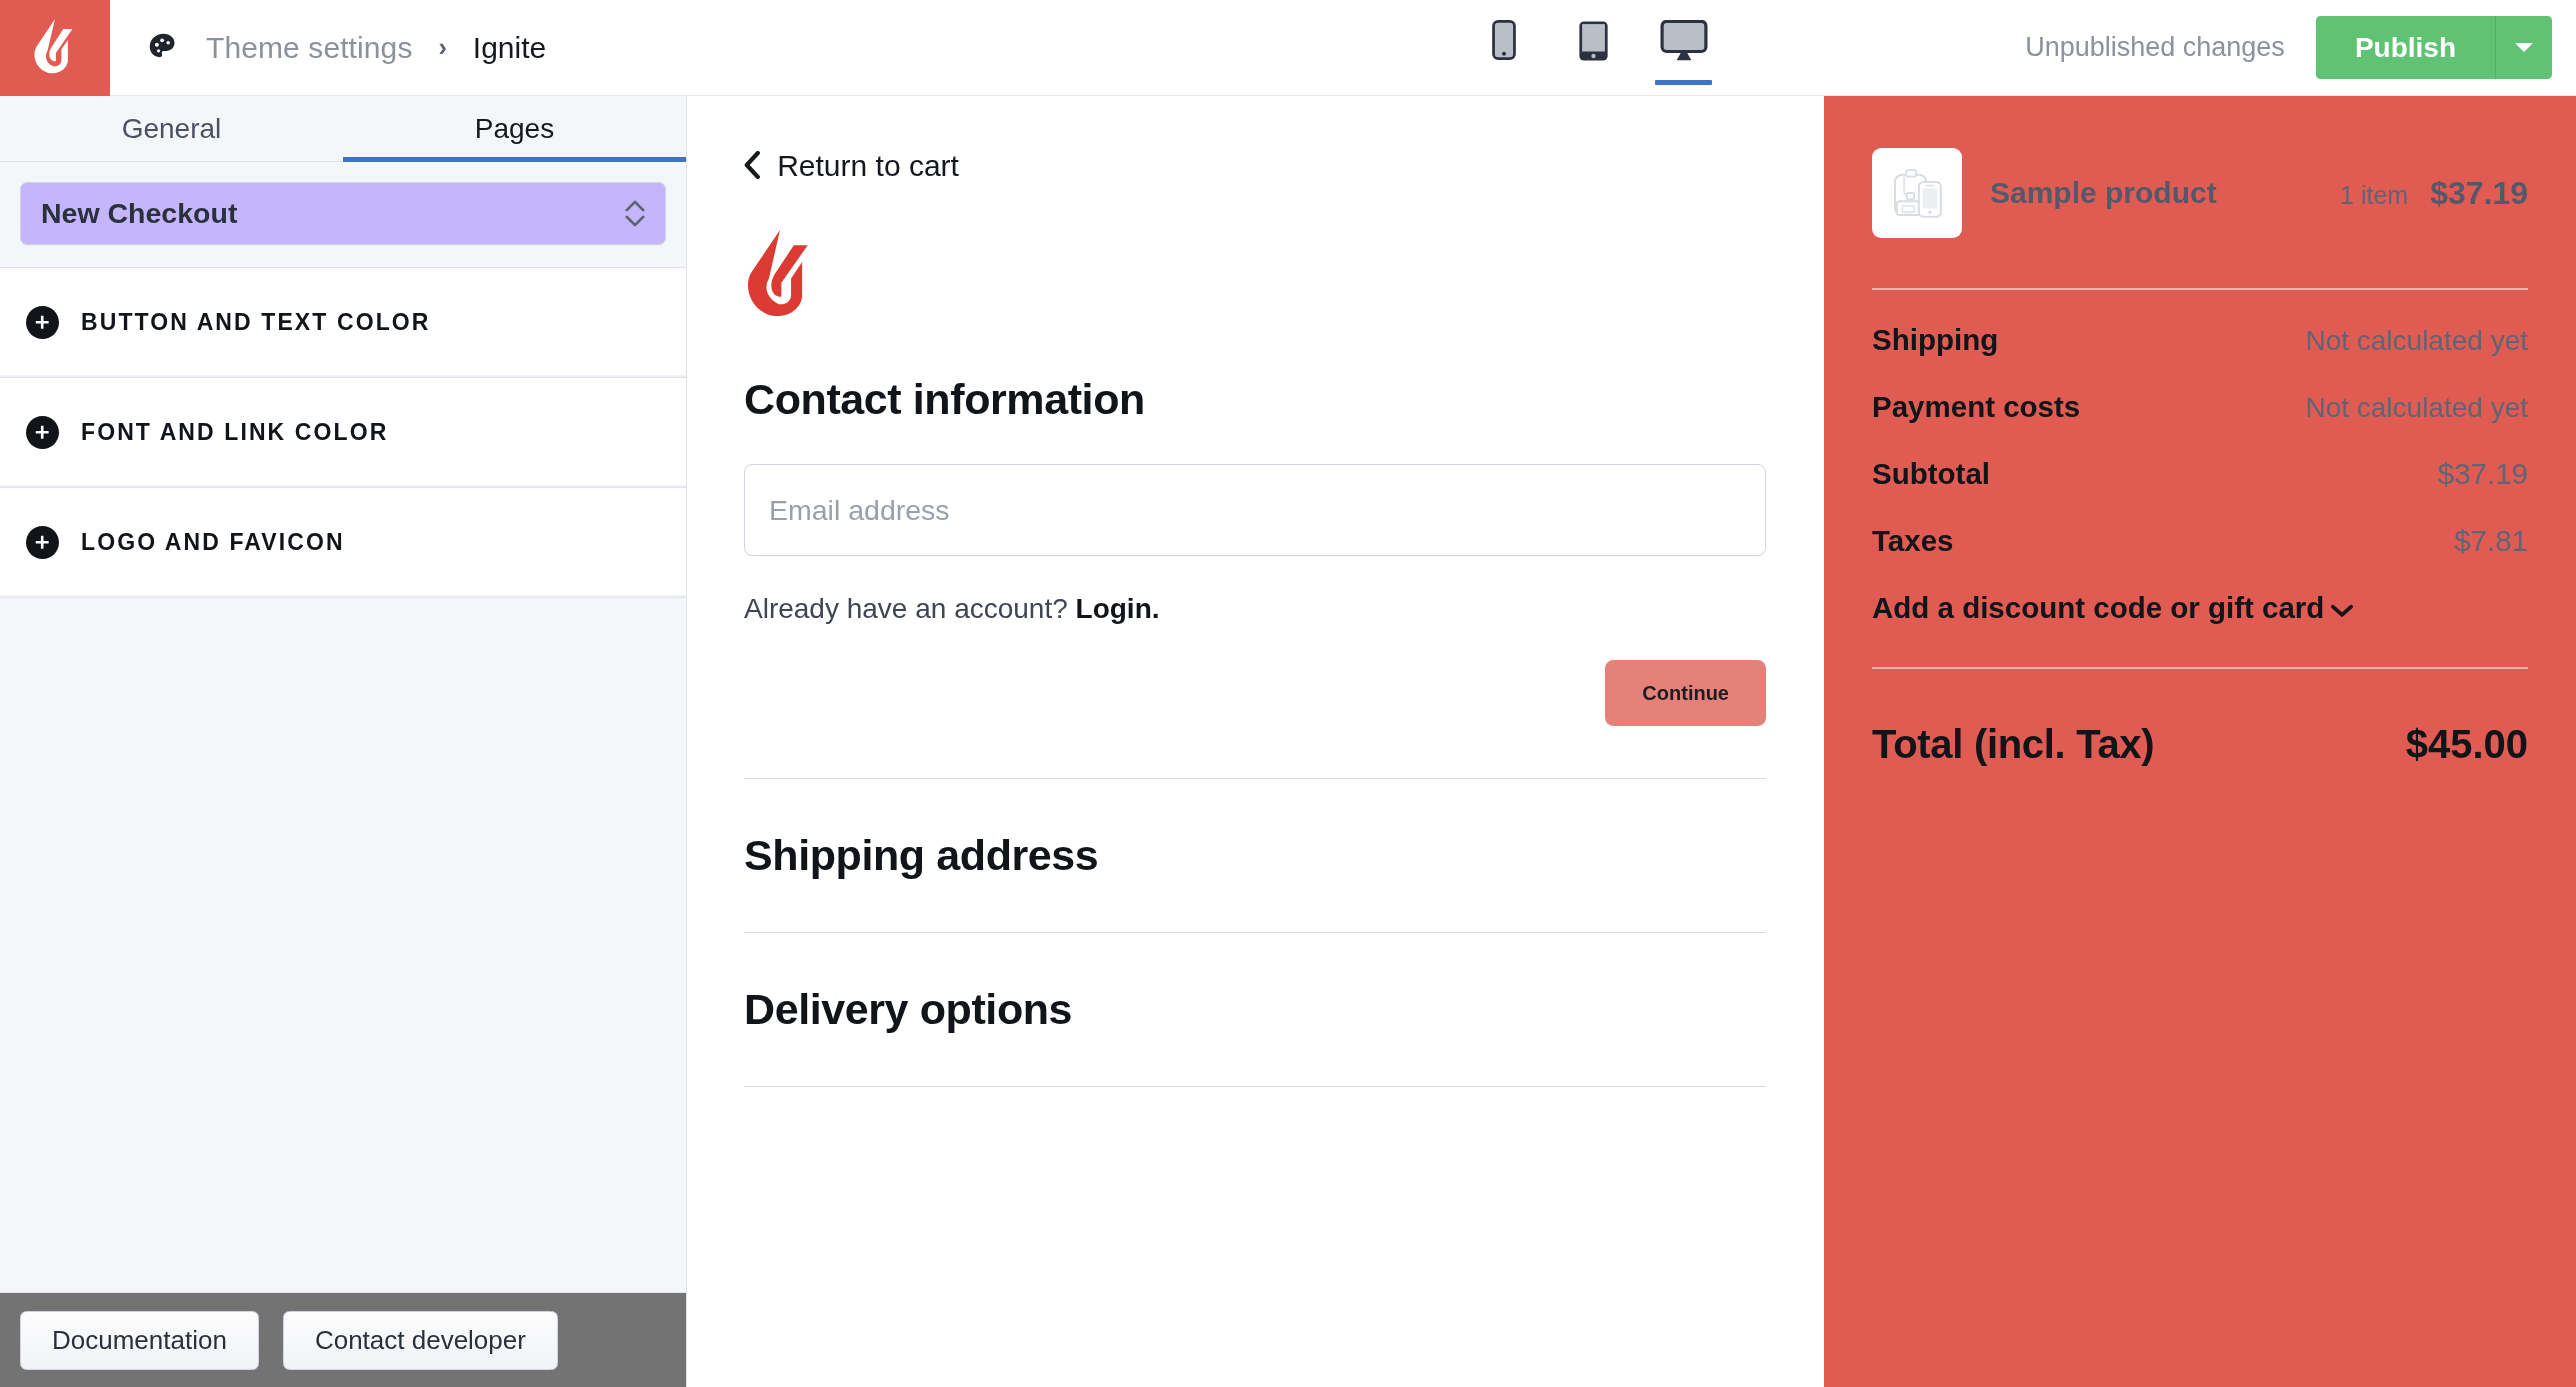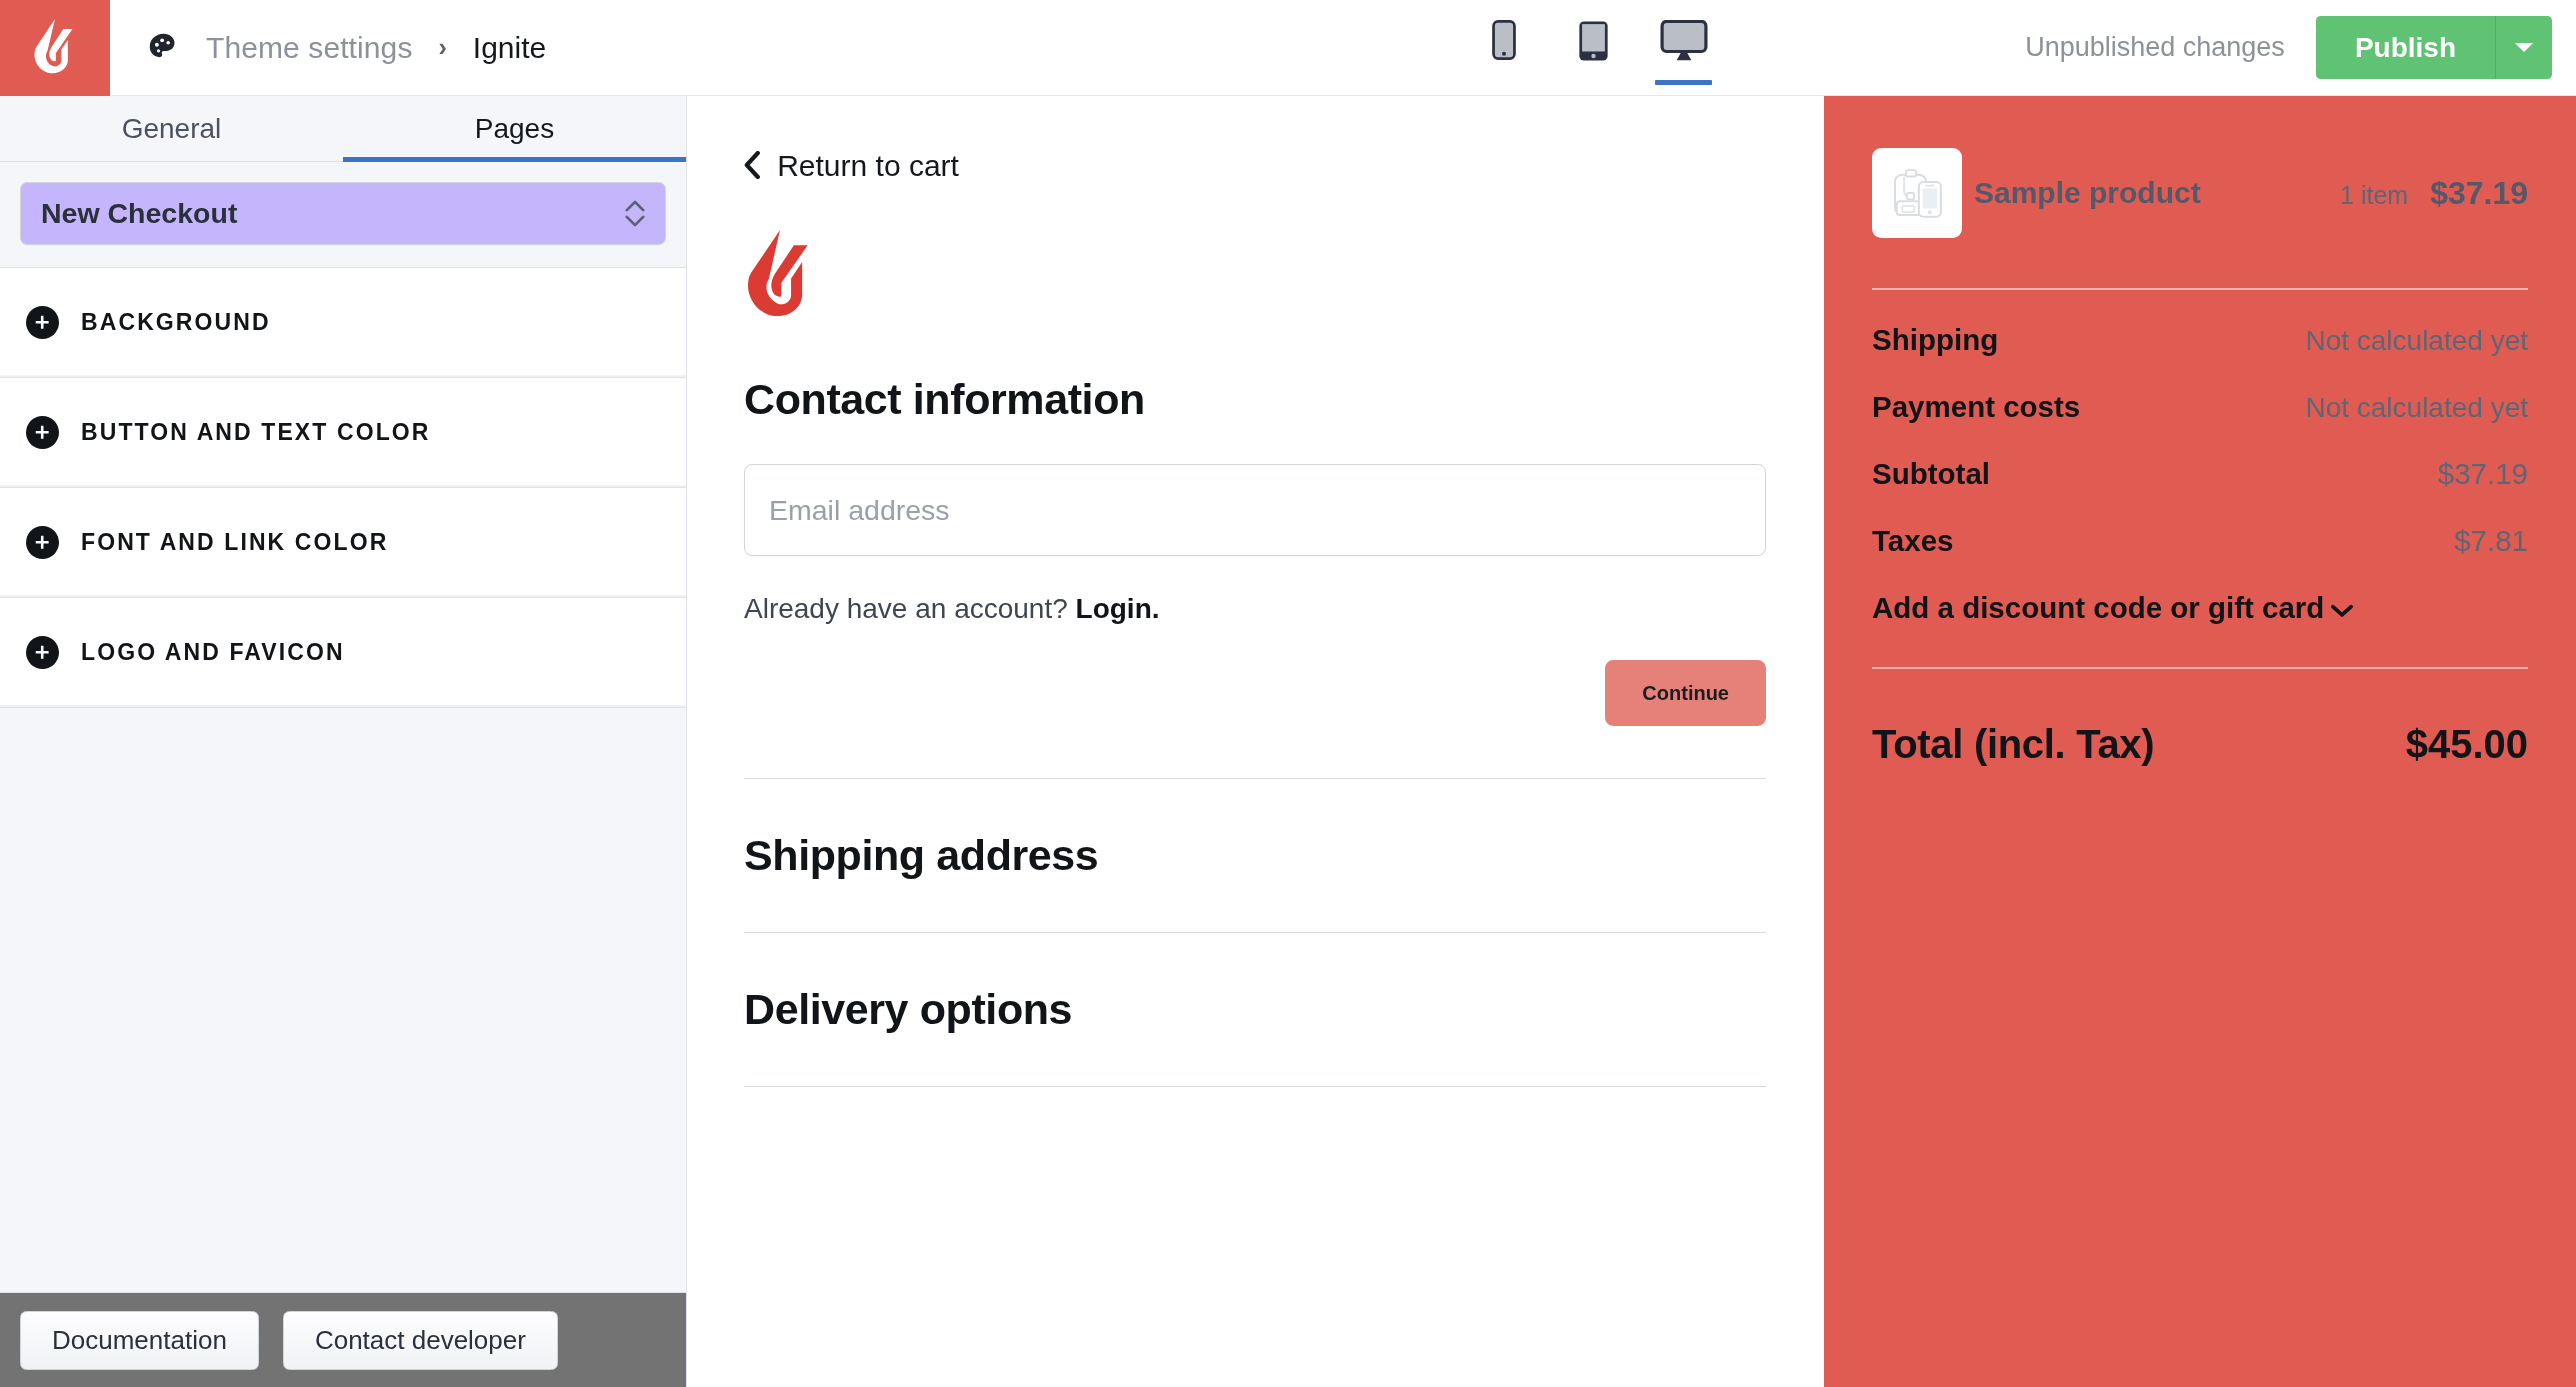--- a/index.html
+++ b/index.html
@@ -155,21 +155,21 @@
   .summary {
     position: absolute; top: 96px; left: 1824px; width: 752px; height: 1292px;
     background: #e05c53; padding: 52px 48px 0 48px;
   }
   .sum-product { display: flex; align-items: center; }
   .thumb {
     width: 90px; height: 90px; background: #ffffff; border-radius: 9.2px;
     display: flex; align-items: center; justify-content: center; flex: 0 0 90px;
   }
   .prod-name {
-    margin-left: 12px; font-size: 30px; font-weight: bold; color: #53596a;
+    margin-left: 28px; font-size: 30px; font-weight: bold; color: #53596a;
     cursor: pointer;
   }
   .prod-right { margin-left: auto; display: flex; align-items: baseline; gap: 22px; }
   .prod-qty { font-size: 25px; color: #5f6575; }
   .prod-price { font-size: 32px; font-weight: bold; color: #53596a; }
   .hr-light { height: 1.8px; background: #edb4ae; margin: 50px 0 0 0; }
   .sum-rows { margin-top: 33px; }
   .sum-row {
     display: flex; justify-content: space-between; align-items: baseline;
     margin-bottom: 33px;
@@ -285,28 +285,20 @@
             <path d="M2 11 L11 2 L20 11" fill="none" stroke="#5b6270" stroke-width="3" stroke-linecap="round" stroke-linejoin="round"></path>
           </svg>
         <svg width="20" height="12" viewBox="0 0 22 13">
             <path d="M2 2 L11 11 L20 2" fill="none" stroke="#5b6270" stroke-width="3" stroke-linecap="round" stroke-linejoin="round"></path>
           </svg>
       </span>
     </div>
   </div>
 
   <div class="accordion">
-    <div class="acc-item">
-      <span class="plus-icon">
-        <svg width="18.4" height="18.4" viewBox="0 0 20 20">
-            <path d="M8.6 3 h2.8 v5.6 h5.6 v2.8 h-5.6 v5.6 h-2.8 v-5.6 h-5.6 v-2.8 h5.6 z" fill="#ffffff"></path>
-          </svg>
-      </span>
-      <span class="acc-label">BACKGROUND</span>
-    </div>
     <div class="acc-item">
       <span class="plus-icon">
         <svg width="18.4" height="18.4" viewBox="0 0 20 20">
             <path d="M8.6 3 h2.8 v5.6 h5.6 v2.8 h-5.6 v5.6 h-2.8 v-5.6 h-5.6 v-2.8 h5.6 z" fill="#ffffff"></path>
           </svg>
       </span>
       <span class="acc-label">BUTTON AND TEXT COLOR</span>
     </div>
     <div class="acc-item">
       <span class="plus-icon">

